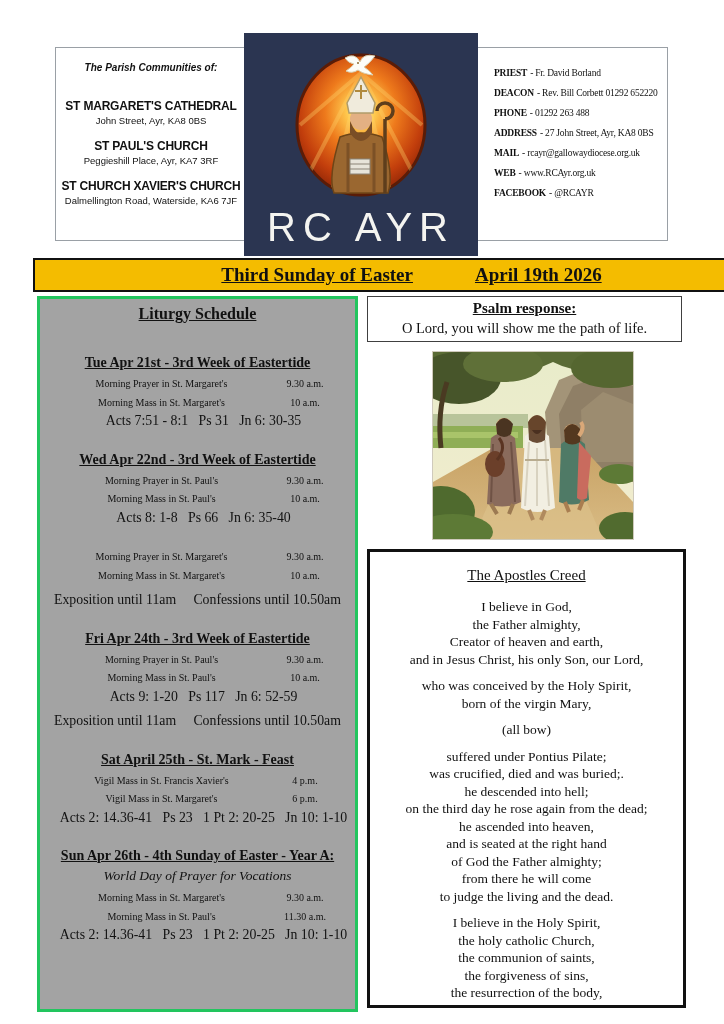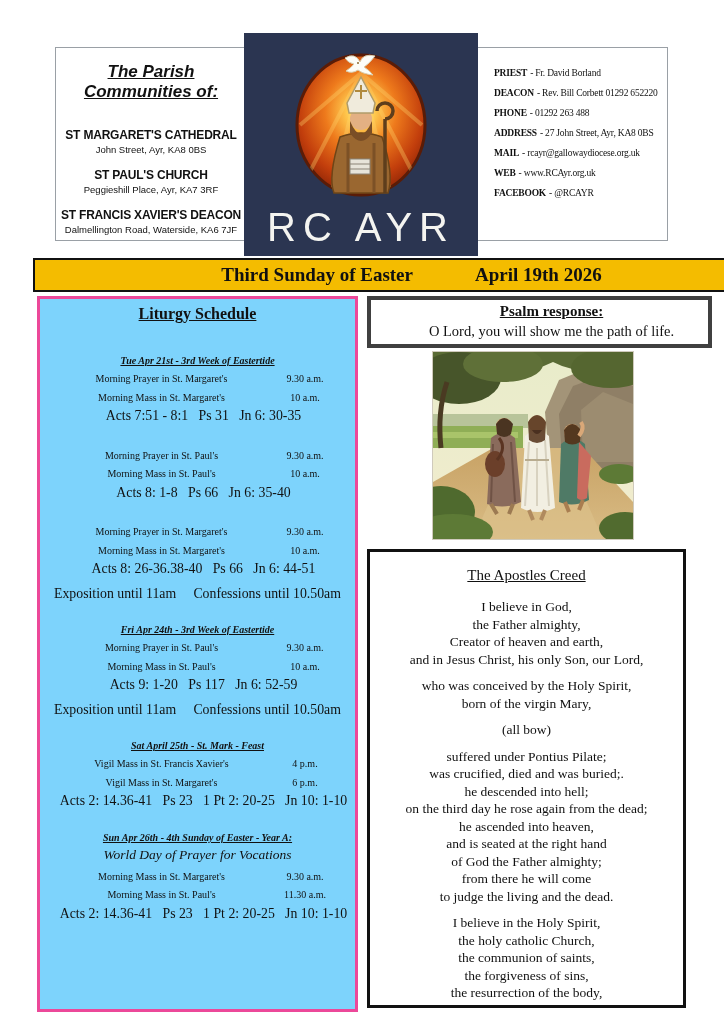--- a/index.html
+++ b/index.html
@@ -3,49 +3,49 @@
 <meta charset="utf-8">
 <style>
   html,body{margin:0;padding:0;background:#ffffff;}
   .page{position:relative;width:724px;height:1024px;background:#ffffff;overflow:hidden;
         font-family:"Liberation Serif",serif;color:#111;}
   
   .header-box{position:absolute;left:55px;top:47px;width:611px;height:192px;
               background:#fff;border:1px solid #9aa0a6;}
   .parish{position:absolute;left:58px;top:62px;width:186px;text-align:center;
           font-family:"Liberation Sans",sans-serif;}
-  .parish-intro{font-size:17px;font-weight:bold;font-style:italic;margin-bottom:26px;text-decoration:underline;}
+  .parish-intro{font-size:10px;font-weight:bold;font-style:italic;margin-bottom:26px;}
   .church{margin-bottom:13px;}
   .church-name{font-size:12px;font-weight:bold;letter-spacing:-0.2px;}
   .church-addr{font-size:9.5px;margin-top:2px;}
   .logo-block{position:absolute;left:244px;top:33px;width:234px;height:223px;background:#2B3551;text-align:right;}
   .contacts{position:absolute;left:494px;top:68px;width:174px;
             font-family:Liberation Serif, serif;font-size:9.5px;letter-spacing:-0.2px;}
   .contact-row{white-space:nowrap;margin-bottom:10px;overflow:hidden;}
   .contact-label{font-weight:bold;}
   .contact-value{margin-left:3px;}
   
   .banner{position:absolute;left:33px;top:258px;width:653px;height:30px;background:#F4BC00;
           border:2px solid #111;display:flex;align-items:center;justify-content:center;
           gap:62px;padding-left:50px;}
-  .banner span{font-size:19px;font-weight:bold;}
+  .banner span{font-size:19px;font-weight:bold;text-decoration:underline;}
   
   .liturgy-box{position:absolute;left:37px;top:296px;width:315px;height:710px;
-               background:#7dd3fc;border:3px solid #ec4899;overflow:hidden;text-align:center;}
+               background:#a3a3a3;border:3px solid #22c55e;overflow:hidden;text-align:center;}
   .liturgy-title{font-size:16px;font-weight:bold;text-decoration:underline;margin-top:6px;}
   .sec{margin-top:21px;}
-  .sec-h{font-size:10px;font-weight:bold;text-decoration:underline;margin-bottom:4px;font-style:italic;}
+  .sec-h{font-size:14px;font-weight:bold;text-decoration:underline;margin-bottom:4px;}
   .sec-sub{font-size:13.5px;font-style:italic;margin:4px 0 5px 0;}
   .svc-row{display:flex;padding:0 14px;font-size:10px;line-height:18.5px;}
   .svc{flex:1;text-align:center;}
   .tm{width:72px;}
   .readings{font-size:13.8px;line-height:18.5px;white-space:pre;padding-left:12px;}
   .extra{font-size:13.8px;line-height:18.5px;white-space:pre;margin-top:6px;}
   .psalm-box{position:absolute;left:367px;top:296px;width:313px;height:44px;
-             background:#fff;border:4px solid #404040;text-align:center;overflow:hidden;padding-left:24px;}
+             background:#fff;border:1px solid #404040;text-align:center;overflow:hidden;}
   .psalm-title{font-size:15px;font-weight:bold;text-decoration:underline;margin-top:3px;}
   .psalm-text{font-size:14.5px;margin-top:3px;}
   .emmaus{position:absolute;left:433px;top:352px;width:200px;height:187px;
           outline:1px solid #cfcabc;}
   .creed-box{position:absolute;left:367px;top:549px;width:313px;height:453px;
              background:#fff;border:3px solid #111;text-align:center;overflow:hidden;}
   .creed-title{font-size:15px;font-weight:normal;text-decoration:underline;margin-top:15px;margin-bottom:14px;}
   .stanza{font-size:13.5px;line-height:17.5px;white-space:pre-line;margin:0 0 9px 0;}
 </style>
 </head>
@@ -59,21 +59,21 @@
     <div class="parish-intro">The Parish Communities of:</div>
     <div class="church">
       <div class="church-name">ST MARGARET'S CATHEDRAL</div>
       <div class="church-addr">John Street, Ayr, KA8 0BS</div>
     </div>
     <div class="church">
       <div class="church-name">ST PAUL'S CHURCH</div>
       <div class="church-addr">Peggieshill Place, Ayr, KA7 3RF</div>
     </div>
     <div class="church">
-      <div class="church-name">ST FRANCIS XAVIER'S DEACON</div>
+      <div class="church-name">ST CHURCH XAVIER'S CHURCH</div>
       <div class="church-addr">Dalmellington Road, Waterside, KA6 7JF</div>
     </div>
   </div>
 
   <div class="logo-block">
     <svg width="234" height="223" viewBox="0 0 234 223">
       <defs>
         <radialGradient id="halo" cx="50%" cy="40%" r="62%">
           <stop offset="0%" stop-color="#FFE98F"></stop>
           <stop offset="18%" stop-color="#FFC84D"></stop>
@@ -144,41 +144,41 @@
           <span class="tm">9.30 a.m.</span>
         </div>
       <div class="svc-row">
           <span class="svc">Morning Mass in St. Margaret's</span>
           <span class="tm">10 a.m.</span>
         </div>
       <div class="readings">Acts 7:51 - 8:1   Ps 31   Jn 6: 30-35</div>
     </div>
 
     <div class="sec">
+      <div class="sec-h">Wed Apr 22nd - 3rd Week of Eastertide</div>
       <div class="svc-row">
           <span class="svc">Morning Prayer in St. Paul's</span>
           <span class="tm">9.30 a.m.</span>
         </div>
       <div class="svc-row">
           <span class="svc">Morning Mass in St. Paul's</span>
           <span class="tm">10 a.m.</span>
         </div>
       <div class="readings">Acts 8: 1-8   Ps 66   Jn 6: 35-40</div>
     </div>
 
     <div class="sec">
       <div class="svc-row">
           <span class="svc">Morning Prayer in St. Margaret's</span>
           <span class="tm">9.30 a.m.</span>
         </div>
       <div class="svc-row">
           <span class="svc">Morning Mass in St. Margaret's</span>
           <span class="tm">10 a.m.</span>
         </div>
-      <div class="readings">Acts 8: 26-36.38-40   Ps 66   Jn 6: 44-51</div>
       <div class="extra">Exposition until 11am     Confessions until 10.50am</div>
     </div>
 
     <div class="sec">
       <div class="sec-h">Fri Apr 24th - 3rd Week of Eastertide</div>
       <div class="svc-row">
           <span class="svc">Morning Prayer in St. Paul's</span>
           <span class="tm">9.30 a.m.</span>
         </div>
       <div class="svc-row">

